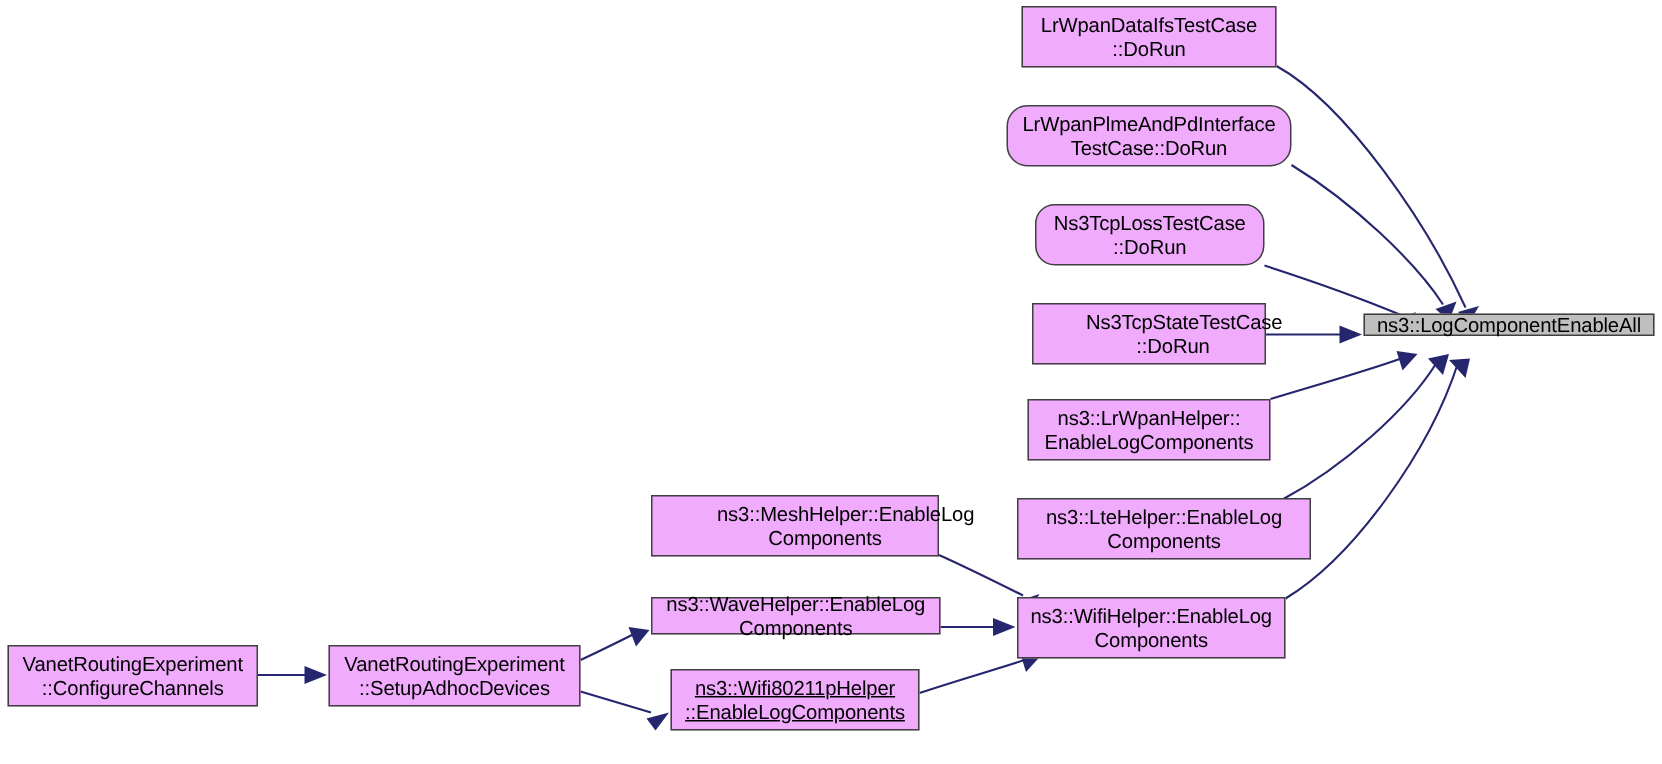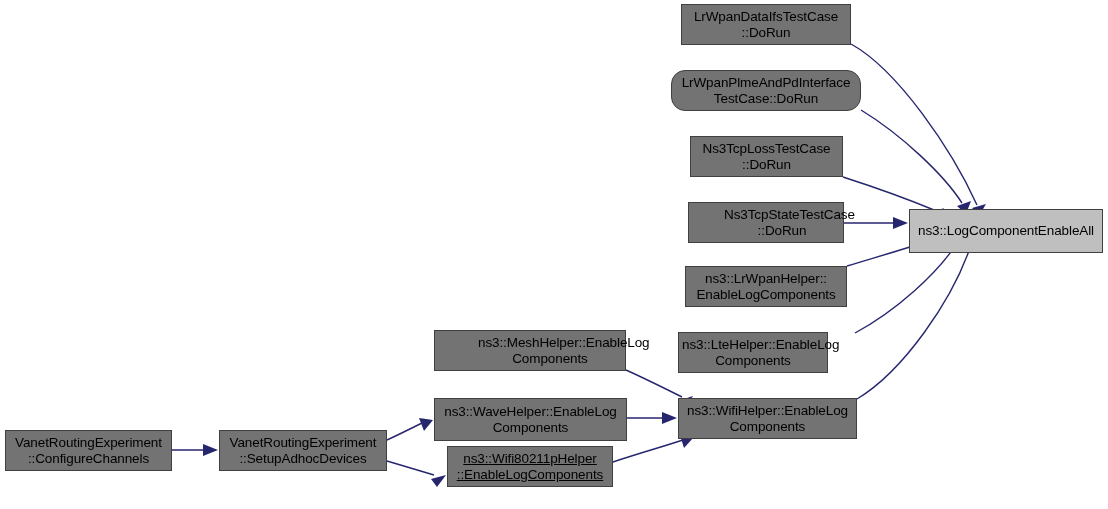--- a/index.html
+++ b/index.html
@@ -21,21 +21,21 @@
     position: absolute;
     top: 0;
     left: 0;
     width: 1108px;
     height: 509px;
   }
   .node-box {
     position: absolute;
     box-sizing: border-box;
     border: 1px solid #404040;
-    background: #737373;
+    background: #f0abfc;
     display: flex;
     align-items: center;
     justify-content: center;
     text-align: center;
     line-height: 1.12;
     color: #000000;
     font-size: 13.5px;
     font-family: "Liberation Sans", sans-serif;
     letter-spacing: -0.1px;
   }
@@ -95,57 +95,57 @@
   </svg>
   <div id="nodes-layer">
       <div class="node-box" style="left: 681px; top: 4px; width: 170px; height: 41px;">
         <span class="node-label">LrWpanDataIfsTestCase
 ::DoRun</span>
       </div>
       <div class="node-box" style="left: 671px; top: 70px; width: 190px; height: 41px; border-radius: 14px;">
         <span class="node-label">LrWpanPlmeAndPdInterface
 TestCase::DoRun</span>
       </div>
-      <div class="node-box" style="left: 690px; top: 136px; width: 153px; height: 41px;">
+      <div class="node-box" style="left: 690px; top: 136px; width: 153px; height: 41px; border-radius: 13px;">
         <span class="node-label">Ns3TcpLossTestCase
 ::DoRun</span>
       </div>
       <div class="node-box" style="left: 688px; top: 202px; width: 156px; height: 41px; padding-left: 32px;">
         <span class="node-label">Ns3TcpStateTestCase
 ::DoRun</span>
       </div>
       <div class="node-box" style="left: 685px; top: 266px; width: 162px; height: 41px;">
         <span class="node-label">ns3::LrWpanHelper::
 EnableLogComponents</span>
       </div>
-      <div class="node-box" style="left: 678px; top: 332px; width: 150px; height: 41px;">
+      <div class="node-box" style="left: 678px; top: 332px; width: 196px; height: 41px;">
         <span class="node-label">ns3::LteHelper::EnableLog
 Components</span>
       </div>
       <div class="node-box" style="left: 678px; top: 398px; width: 179px; height: 41px; justify-content: flex-end;">
         <span class="node-label">ns3::WifiHelper::EnableLog
 Components</span>
       </div>
       <div class="node-box" style="left: 434px; top: 330px; width: 192px; height: 41px; padding-left: 40px;">
         <span class="node-label">ns3::MeshHelper::EnableLog
 Components</span>
       </div>
-      <div class="node-box" style="left: 434px; top: 398px; width: 193px; height: 43px;">
+      <div class="node-box" style="left: 434px; top: 398px; width: 193px; height: 25px;">
         <span class="node-label">ns3::WaveHelper::EnableLog
 Components</span>
       </div>
       <div class="node-box" style="left: 447px; top: 446px; width: 166px; height: 41px; text-decoration: underline;">
         <span class="node-label">ns3::Wifi80211pHelper
 ::EnableLogComponents</span>
       </div>
       <div class="node-box" style="left: 5px; top: 430px; width: 167px; height: 41px;">
         <span class="node-label">VanetRoutingExperiment
 ::ConfigureChannels</span>
       </div>
       <div class="node-box" style="left: 219px; top: 430px; width: 168px; height: 41px;">
         <span class="node-label">VanetRoutingExperiment
 ::SetupAdhocDevices</span>
       </div>
-      <div class="node-box highlight" style="left: 909px; top: 209px; width: 194px; height: 44px; background: rgb(191, 191, 191);">
+      <div class="node-box highlight" style="left: 909px; top: 209px; width: 194px; height: 15px; background: rgb(191, 191, 191);">
         <span class="node-label">ns3::LogComponentEnableAll</span>
       </div>
     </div>
 </div>
 
 </body></html>

